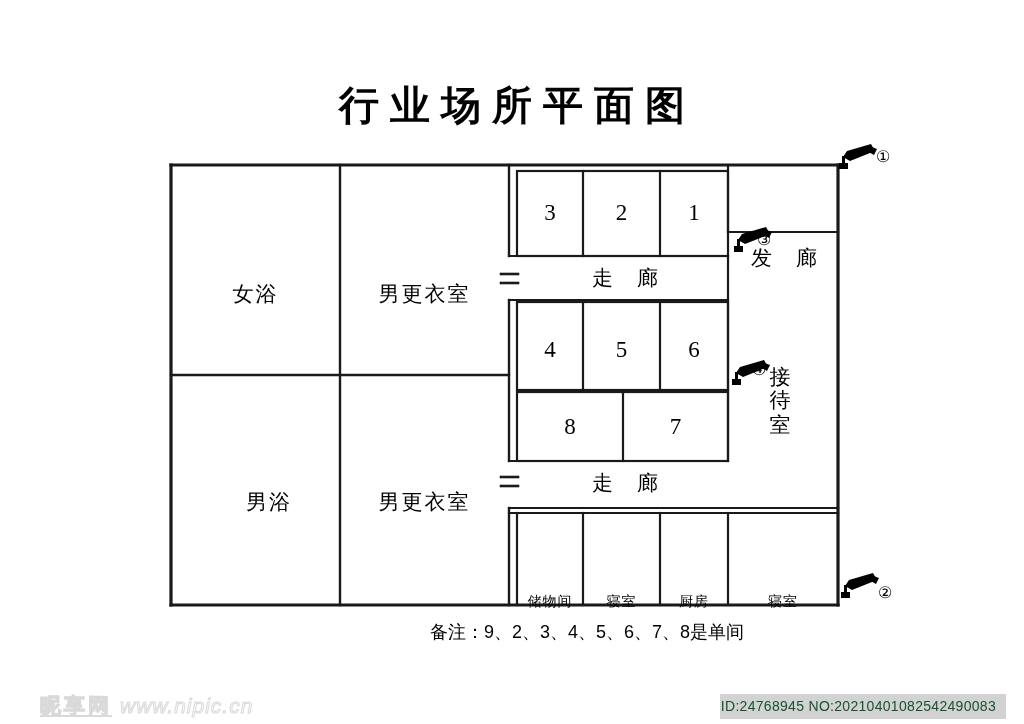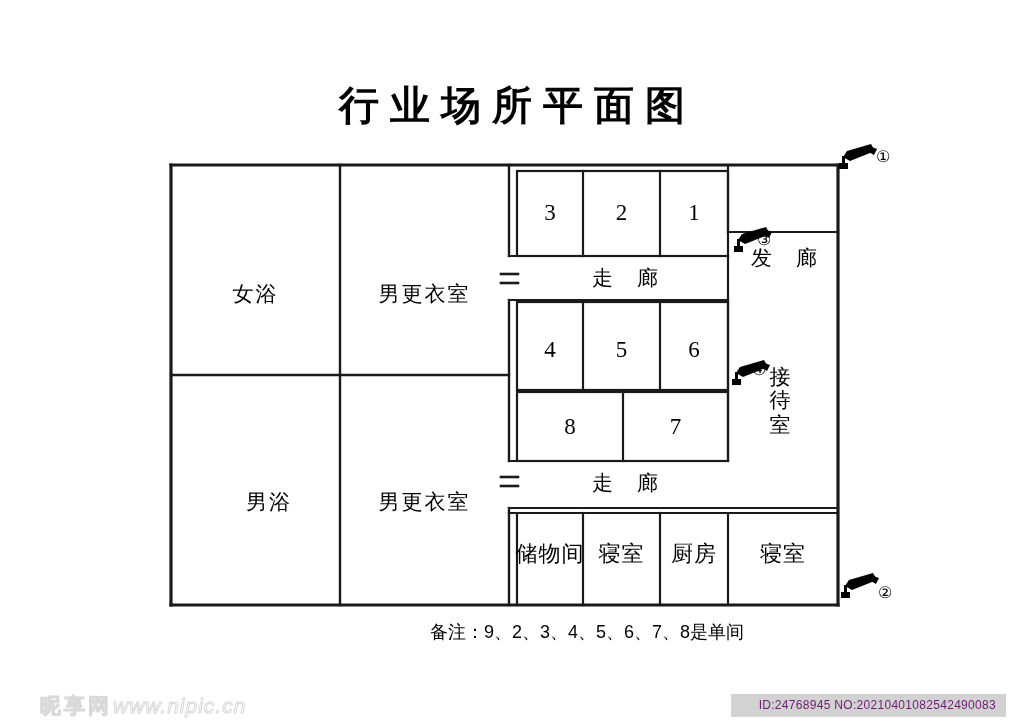--- a/index.html
+++ b/index.html
@@ -46,21 +46,21 @@
     font-family: "Liberation Sans", "DejaVu Sans", sans-serif;
     display: flex;
     align-items: center;
     justify-content: center;
     text-align: center;
     pointer-events: none;
     white-space: nowrap;
   }
   .label-big    { font-size: 21px; letter-spacing: 2px; margin-top: 19px; }
   .label-wide   { font-size: 21px; letter-spacing: 9px; text-indent: 9px; }
-  .label-med    { font-size: 22px; letter-spacing: 1px; }
+  .label-med    { font-size: 14px; letter-spacing: 1px; margin-top: 48px; }
   .label-num    { font-size: 23px; font-family: "Liberation Serif", "DejaVu Serif", serif; }
   .label-vert {
     font-size: 21px;
     writing-mode: vertical-rl;
     letter-spacing: 24px;
   }
 
   
   .camera {
     position: absolute;
@@ -104,30 +104,31 @@
     color: #ffffff;
     -webkit-text-stroke: 1px #d9d9d9;
     text-shadow: 0 0 0 #d9d9d9;
     letter-spacing: 1px;
     white-space: nowrap;
   }
   #watermark .wm-cn {
     font-style: normal;
     font-weight: bold;
     letter-spacing: 3px;
-    margin-right: 1px;
+    margin-right: 8px;
+    text-decoration: underline;
   }
   #id-badge {
     position: absolute;
     right: 18px;
     top: 694px;
     background: #d2d2d2;
-    color: #701a75;
-    font-size: 12px;
-    padding: 4px 10px 5px 28px;
+    color: #14532d;
+    font-size: 14px;
+    padding: 4px 10px 5px 1px;
     letter-spacing: 0.3px;
     white-space: nowrap;
   }
 </style>
 </head>
 <body>
 
 <div id="page-title">行业场所平面图</div>
 
 <svg id="floorplan" viewBox="0 0 1024 724" xmlns="http://www.w3.org/2000/svg">

